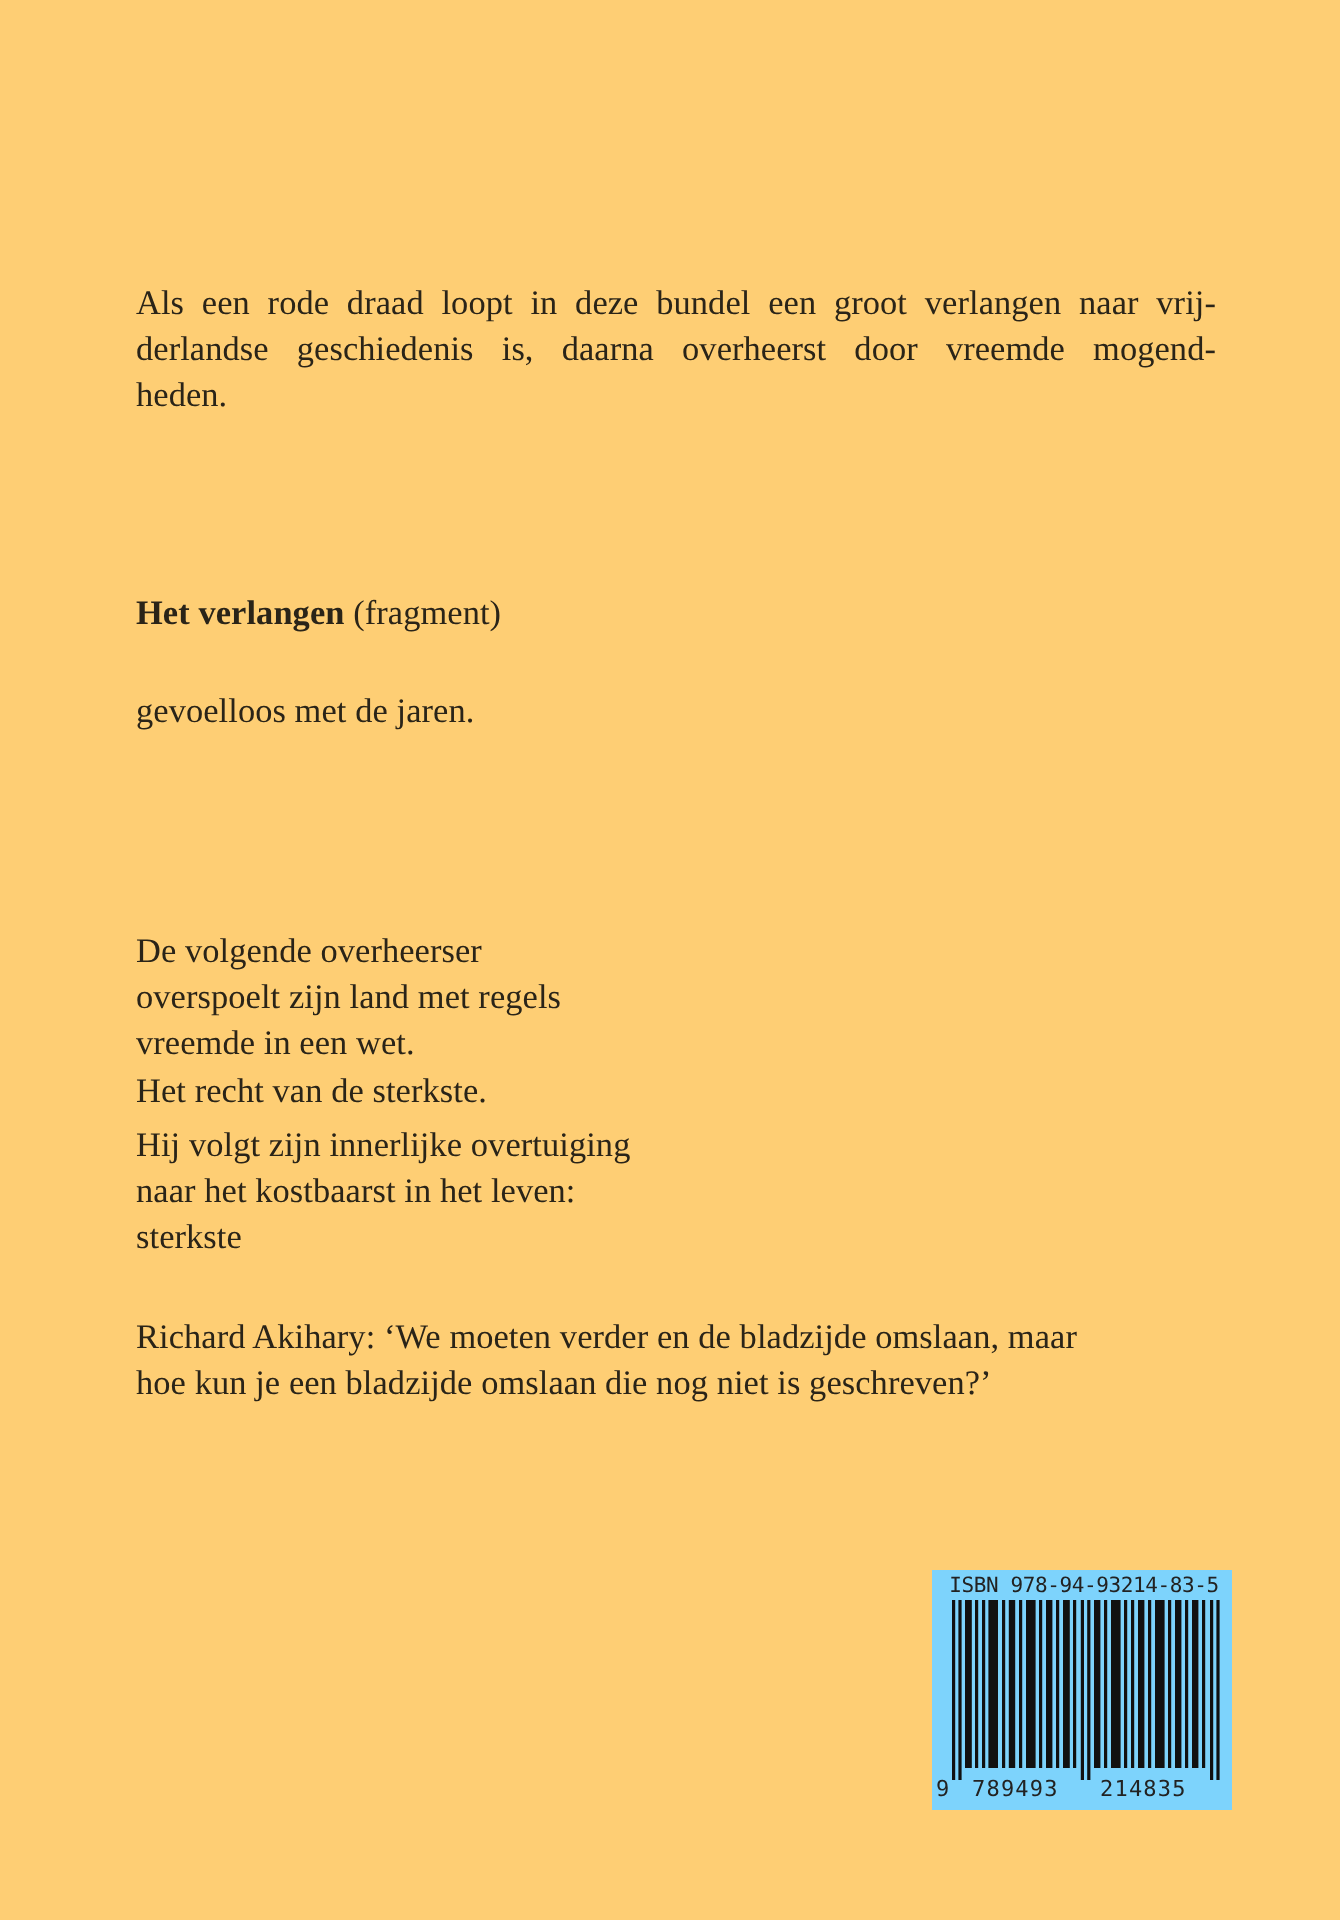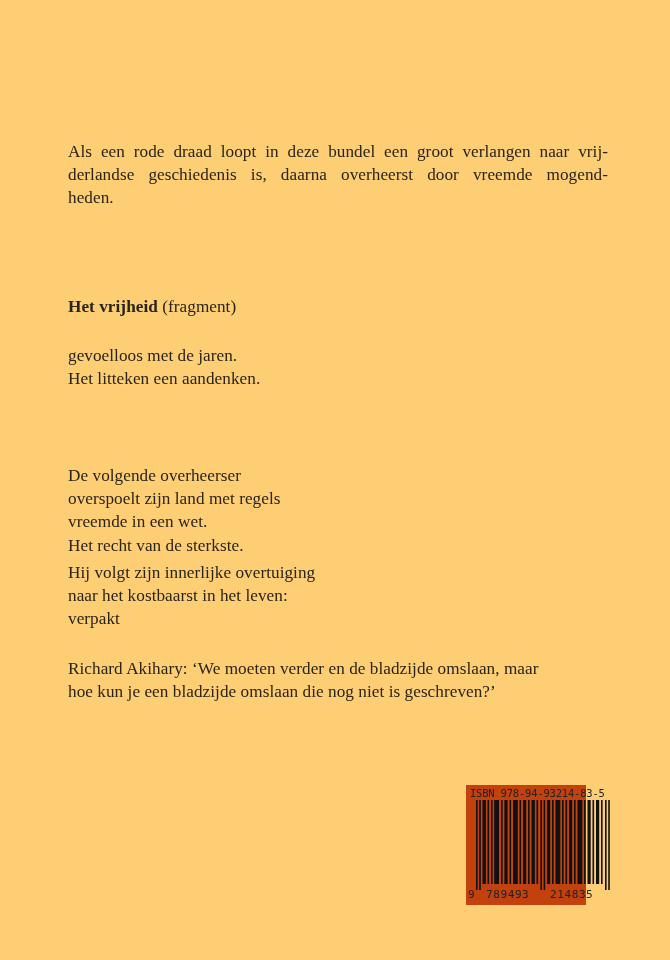--- a/index.html
+++ b/index.html
@@ -62,23 +62,24 @@
       top: 657px;
     }
     .quote span.line {
       display: block;
       white-space: nowrap;
     }
     .barcode-box {
       position: absolute;
       left: 466px;
       top: 785px;
-      width: 120px;
+      width: 150px;
       height: 120px;
-      background: #c2410c;
+      background: #7dd3fc;
+      text-align: center;
     }
     .isbn-text {
       position: absolute;
       left: 4px;
       top: 2px;
       width: 144px;
       font-family: "DejaVu Sans Mono", "Liberation Mono", monospace;
       font-size: 10.5px;
       line-height: 12px;
       color: #222;
@@ -111,40 +112,39 @@
 
 <div class="page">
 
   <div class="text-block intro">
     <span class="line">Als een rode draad loopt in deze bundel een groot verlangen naar vrij-</span>
     <span class="line">derlandse geschiedenis is, daarna overheerst door vreemde mogend-</span>
     <span class="line last">heden.</span>
   </div>
 
   <div class="text-block poem-title">
-    <b>Het vrijheid</b>
+    <b>Het verlangen</b>
     <span>(fragment)</span>
   </div>
 
   <div class="text-block stanza stanza1">
     <span class="line">gevoelloos met de jaren.</span>
-    <span class="line">Het litteken een aandenken.</span>
   </div>
 
   <div class="text-block stanza stanza2">
     <span class="line">De volgende overheerser</span>
     <span class="line">overspoelt zijn land met regels</span>
     <span class="line">vreemde in een wet.</span>
     <span class="line">Het recht van de sterkste.</span>
   </div>
 
   <div class="text-block stanza stanza3">
     <span class="line">Hij volgt zijn innerlijke overtuiging</span>
     <span class="line">naar het kostbaarst in het leven:</span>
-    <span class="line">verpakt</span>
+    <span class="line">sterkste</span>
   </div>
 
   <div class="text-block quote">
     <span class="line">Richard Akihary: ‘We moeten verder en de bladzijde omslaan, maar</span>
     <span class="line">hoe kun je een bladzijde omslaan die nog niet is geschreven?’</span>
   </div>
 
   <div class="barcode-box">
     <div class="isbn-text">ISBN 978-94-93214-83-5</div>
     <svg class="bars" viewBox="0 0 134 90" preserveAspectRatio="none">

